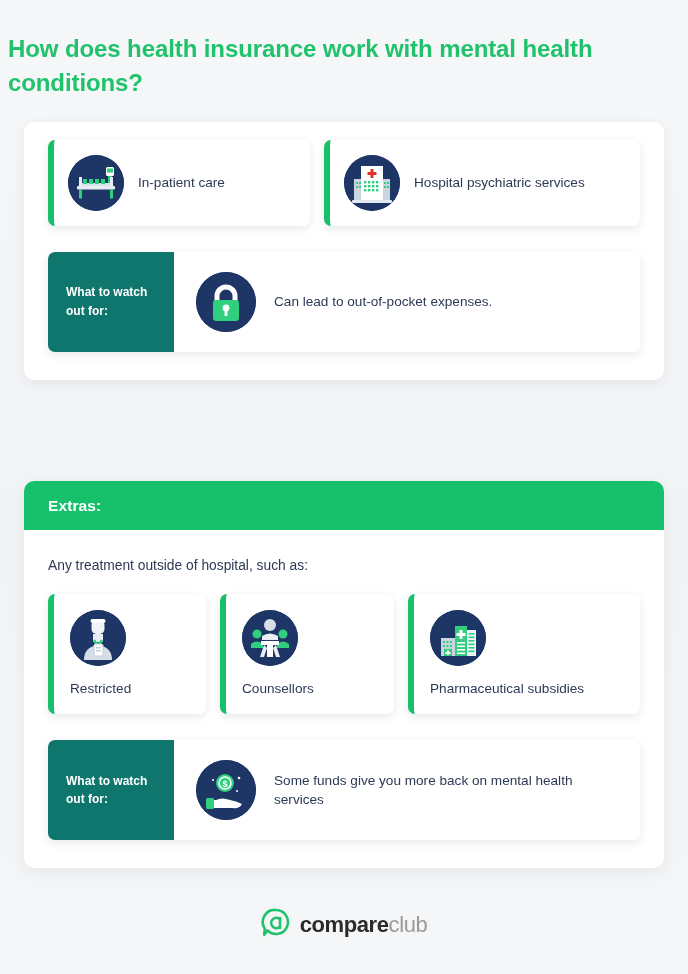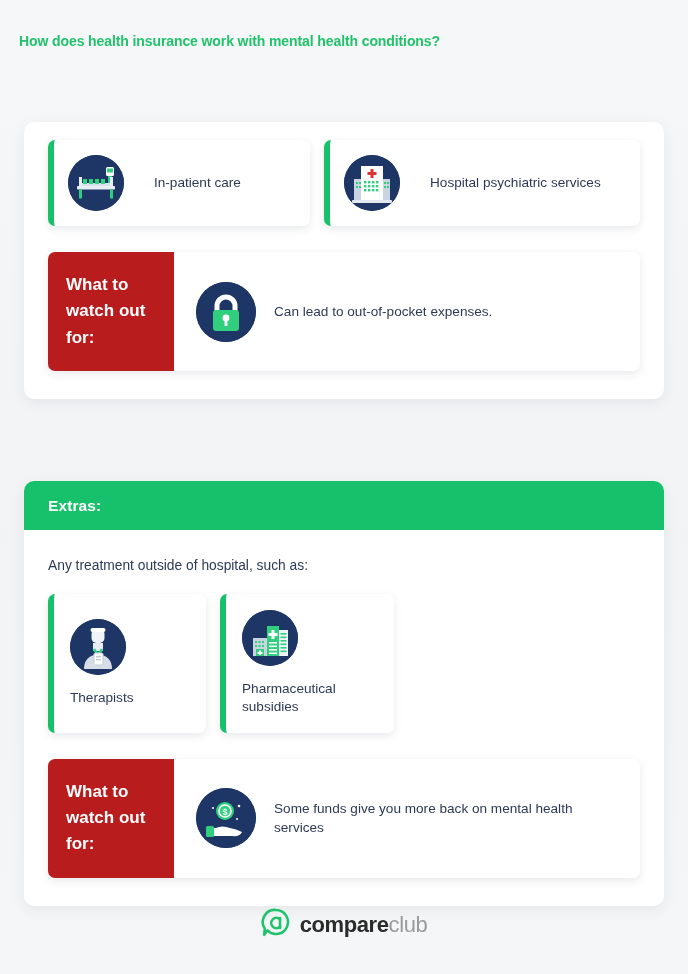--- a/index.html
+++ b/index.html
@@ -13,23 +13,23 @@
     background: linear-gradient(180deg,#f6f7f8 0%,#f2f3f5 55%,#f5f6f7 100%);
     position: relative;
     overflow: hidden;
   }
 
   .page { width: 688px; height: 974px; position: relative; }
 
   
   .title {
     position: absolute;
-    left: 19px; top: 32px;
+    left: 8px; top: 32px;
     width: 600px;
-    font-size: 14px;
+    font-size: 24px;
     font-weight: bold;
     line-height: 1.42;
     color: #20c26b;
     letter-spacing: -0.1px;
   }
 
   
   .panel {
     position: absolute;
     left: 24px; top: 122px;
@@ -69,21 +69,21 @@
     background: #ffffff;
     border-radius: 7px;
     box-shadow: 0 3px 9px rgba(30,40,60,.10);
     border-left: 6px solid #17c06b;
     display: flex;
     align-items: center;
     overflow: hidden;
   }
   .icard.horizontal {
     padding: 14px 16px 14px 14px;
-    gap: 30px;
+    gap: 14px;
     min-height: 86px;
   }
   .icard.vertical {
     flex-direction: column;
     align-items: flex-start;
     padding: 16px 16px 16px 16px;
     min-height: 110px;
     justify-content: center;
   }
   .icard.vertical .ic-label { margin-top: 14px; }
@@ -116,23 +116,23 @@
   .callout {
     display: flex;
     margin: 26px 24px 0 24px;
     border-radius: 7px;
     overflow: hidden;
     box-shadow: 0 3px 10px rgba(30,40,60,.10);
     background: #ffffff;
     min-height: 100px;
   }
   .callout-left {
-    background: #b91c1c;
+    background: #0f766e;
     color: #ffffff;
-    font-size: 17px;
+    font-size: 12px;
     font-weight: bold;
     line-height: 1.55;
     padding: 20px 18px;
     width: 126px;
     flex: 0 0 126px;
     display: flex;
     align-items: center;
   }
   .callout-body {
     display: flex;
@@ -278,23 +278,41 @@
             <rect x="23" y="24" width="10" height="8" fill="#e9eef4"></rect>
             <rect x="21.5" y="10" width="13" height="14" rx="5" fill="#f0f4f8"></rect>
             <rect x="20.5" y="9" width="15" height="4" rx="2" fill="#ffffff"></rect>
             <path d="M24 30 q4 8 8 0" fill="none" stroke="#2fcf7e" stroke-width="2.6"></path>
             <circle cx="28" cy="37" r="3" fill="#2fcf7e"></circle>
             <rect x="24" y="34" width="9" height="12" rx="1.5" fill="#ffffff" stroke="#c2ccd8" stroke-width="1"></rect>
             <rect x="26" y="37" width="5" height="1.4" fill="#c2ccd8"></rect>
             <rect x="26" y="40" width="5" height="1.4" fill="#c2ccd8"></rect>
           </svg>
         </span>
-        <span class="ic-label">Therapists</span>
-      </div>
-
+        <span class="ic-label">Restricted</span>
+      </div>
+
+      <div class="icard vertical">
+        <span class="circle">
+          <svg width="56" height="56" viewBox="0 0 56 56">
+            <circle cx="28" cy="28" r="28" fill="#1d3666"></circle>
+            <circle cx="28" cy="15" r="6" fill="#d7dee7"></circle>
+            <path d="M20 26 q8-5 16 0 v4 h-16 z" fill="#e9eef4"></path>
+            <circle cx="15" cy="24" r="4.5" fill="#2fcf7e"></circle>
+            <circle cx="41" cy="24" r="4.5" fill="#2fcf7e"></circle>
+            <path d="M9 34 q6-5 12 0 v4 h-12 z" fill="#2fcf7e"></path>
+            <path d="M35 34 q6-5 12 0 v4 h-12 z" fill="#2fcf7e"></path>
+            <rect x="19" y="31" width="18" height="4" fill="#ffffff"></rect>
+            <path d="M22 35 l-4 12 h4 l3-9 z" fill="#e9eef4"></path>
+            <path d="M34 35 l4 12 h-4 l-3-9 z" fill="#e9eef4"></path>
+            <rect x="25" y="35" width="6" height="12" fill="#ffffff"></rect>
+          </svg>
+        </span>
+        <span class="ic-label">Counsellors</span>
+      </div>
 
       <div class="icard vertical">
         <span class="circle">
           <svg width="56" height="56" viewBox="0 0 56 56">
             <circle cx="28" cy="28" r="28" fill="#1d3666"></circle>
             <rect x="11" y="28" width="14" height="18" fill="#c9d4e0"></rect>
             <g fill="#2fcf7e">
               <rect x="13" y="31" width="2" height="2"></rect>
                 <rect x="16.5" y="31" width="2" height="2"></rect>
               <rect x="20" y="31" width="2" height="2"></rect>

